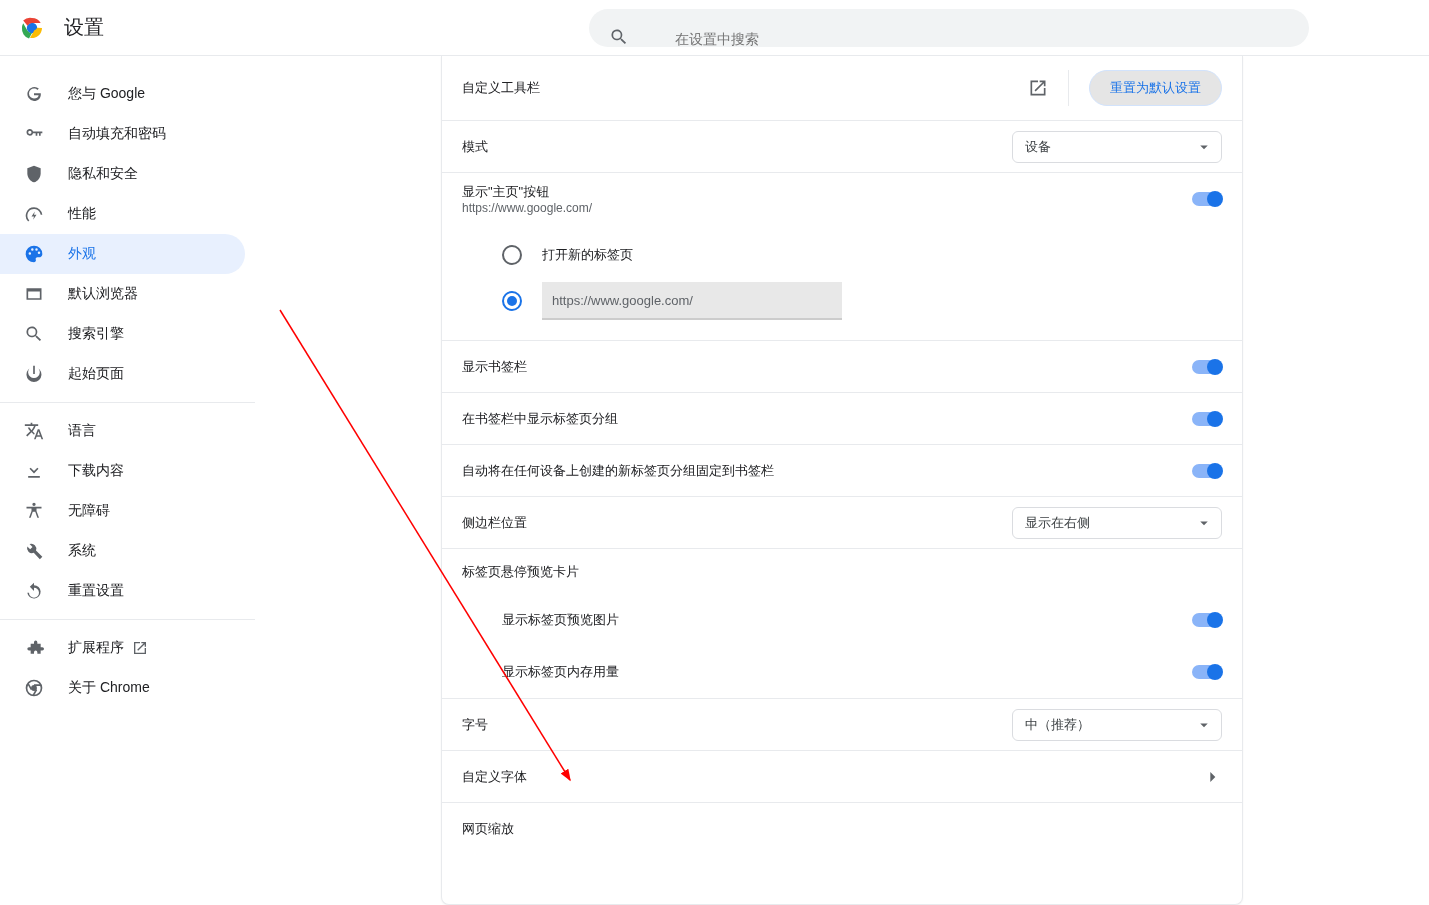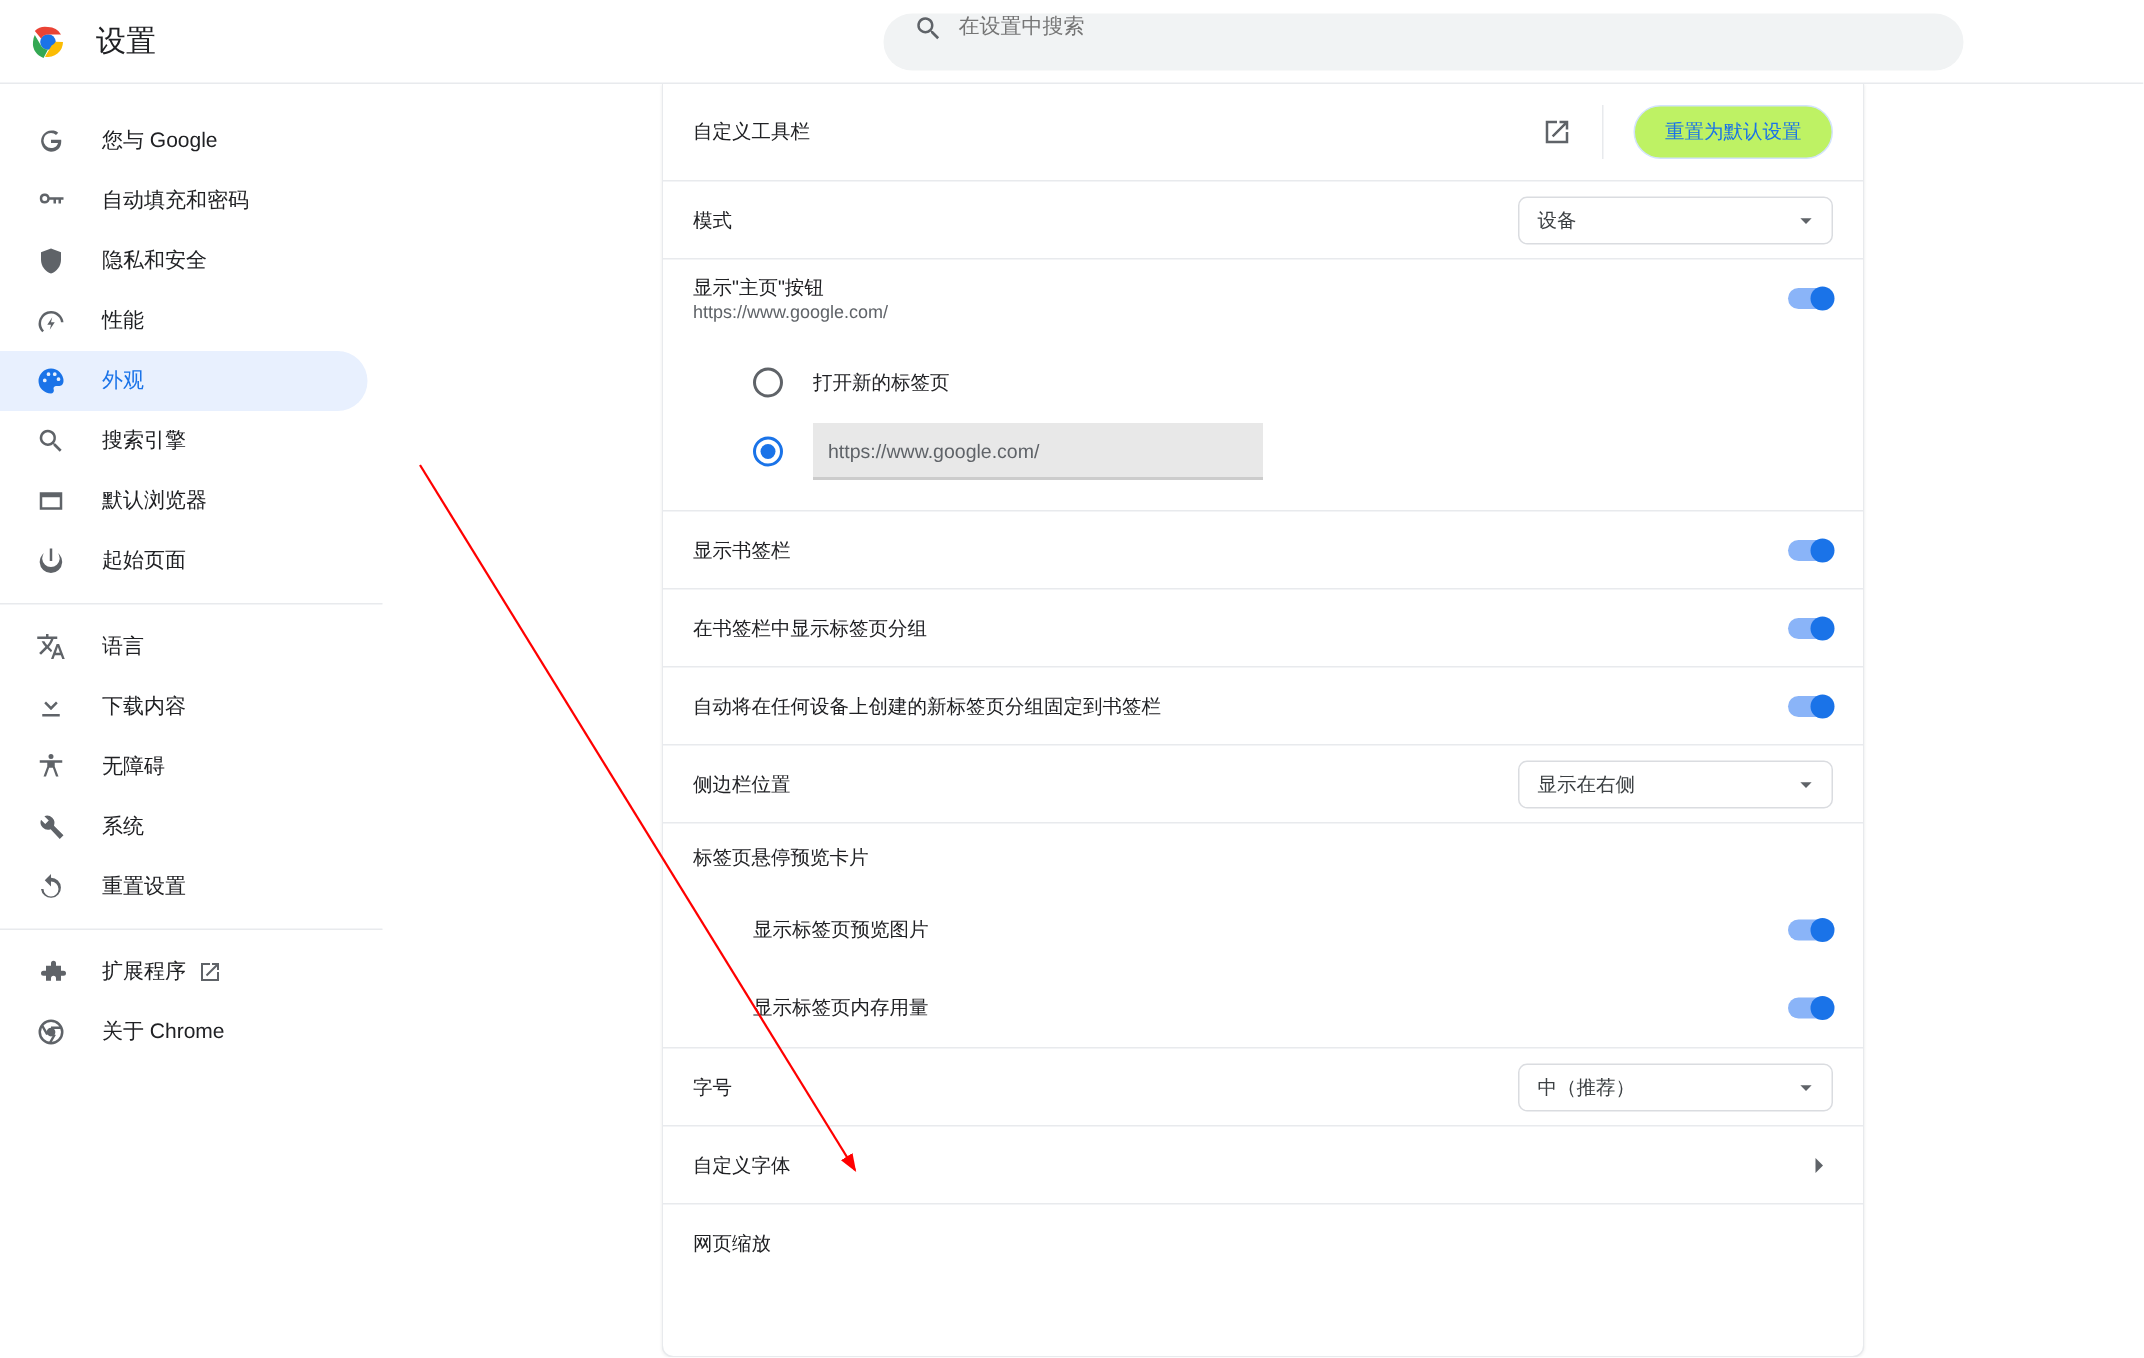--- a/index.html
+++ b/index.html
@@ -1,40 +1,40 @@
 <!DOCTYPE html>
 <html><head>
 <meta charset="utf-8">
 <style>
 * { box-sizing: border-box; margin: 0; padding: 0; }
 body { font-family: Arial, "Microsoft YaHei", sans-serif; font-size: 13px; color: #202124; background: #fff; }
 .topbar { height: 56px; display: flex; align-items: center; padding: 0 20px; border-bottom: 1px solid #e8eaed; }
 .chrome-logo { width: 24px; height: 24px; margin-right: 20px; }
 .app-title { font-size: 20px; }
-.search-wrap { margin-left: 485px; width: 720px; height: 38px; background: #f1f3f4; border-radius: 19px; display: flex; align-items: flex-start; padding: 0 20px; }
+.search-wrap { margin-left: 485px; width: 720px; height: 38px; background: #f1f3f4; border-radius: 19px; display: flex; align-items: flex-end; padding: 0 20px; gap: 36px; }
 .search-wrap svg { width: 20px; height: 20px; fill: #5f6368; margin-right: 10px; flex-shrink: 0; }
 .search-wrap input { border: none; background: transparent; outline: none; font-size: 14px; width: 100%; color: #5f6368; }
 .container { display: flex; height: calc(905px - 56px); }
 .sidebar { width: 255px; padding-top: 18px; display: flex; flex-direction: column; }
 .sidebar-item { display: flex; align-items: center; height: 40px; padding-left: 24px; border-radius: 0 20px 20px 0; cursor: pointer; color: #202124; margin-right: 10px; }
 .sidebar-item.active { background: #e8f0fe; color: #1a73e8; }
 .sidebar-item .icon { width: 20px; height: 20px; margin-right: 24px; display: flex; align-items: center; justify-content: center; fill: #5f6368; }
 .sidebar-item.active .icon { fill: #1a73e8; }
 .sidebar-item .label { font-size: 14px; }
 .sidebar-item .ext-icon { margin-left: 8px; width: 16px; height: 16px; fill: #5f6368; }
 .sidebar-sep { height: 1px; background: #e8eaed; margin: 8px 0; }
 .main { flex: 1; display: flex; justify-content: center; overflow: hidden; }
 .card { width: 802px; background: #fff; border-left: 1px solid #e8eaed; border-right: 1px solid #e8eaed; border-bottom: 1px solid #e8eaed; border-radius: 0 0 8px 8px; box-shadow: 0 1px 2px rgba(0,0,0,0.05); overflow-y: auto; font-size: 13px; color: #202124; }
 .row { padding: 0 20px; min-height: 52px; display: flex; align-items: center; justify-content: space-between; position: relative; }
 .row.sep { border-top: 1px solid #e8eaed; }
 .row-header { height: 64px; }
 .row-header .right { display: flex; align-items: center; }
 .link-icon { width: 20px; height: 20px; fill: #5f6368; cursor: pointer; }
 .divider-v { width: 1px; height: 36px; background: #e8eaed; margin: 0 20px; }
-.reset-btn { border: 1px solid #d2e3fc; color: #1a73e8; background: #bef264; border-radius: 18px; padding: 8px 20px; font-size: 13px; cursor: pointer; }
+.reset-btn { border: 1px solid #d2e3fc; color: #1a73e8; background: #e5e5e5; border-radius: 18px; padding: 8px 20px; font-size: 13px; cursor: pointer; }
 .select { border: 1px solid #dadce0; border-radius: 6px; height: 32px; min-width: 210px; display: flex; align-items: center; justify-content: space-between; padding: 0 8px 0 12px; font-size: 13px; color: #3c4043; cursor: pointer; background: #fff; }
 .select svg { width: 18px; height: 18px; fill: #5f6368; }
 .switch { width: 30px; height: 14px; background: #8ab4f8; border-radius: 7px; position: relative; cursor: pointer; }
 .switch::after { content: ""; position: absolute; width: 16px; height: 16px; border-radius: 50%; background: #1a73e8; top: -1px; right: -1px; }
 .subtext { color: #5f6368; font-size: 12px; }
 .stack { display: flex; flex-direction: column; justify-content: center; }
 .radio-group { padding: 8px 20px 16px 60px; }
 .radio-row { display: flex; align-items: center; height: 46px; }
 .radio { width: 20px; height: 20px; border: 2px solid #5f6368; border-radius: 50%; margin-right: 20px; cursor: pointer; display: flex; align-items: center; justify-content: center; flex-shrink: 0; }
 .radio.checked { border-color: #1a73e8; }
@@ -104,32 +104,32 @@
         <span class="icon">
           <svg viewBox="0 0 24 24">
             <path d="M12 22a10 10 0 1 1 10-10c0 3-2 4-4 4h-2c-1 0-2 1-2 2 0 .6.3 1 .3 1.5 0 1-.8 2.5-2.3 2.5zM7 13a1.5 1.5 0 1 0 0-3 1.5 1.5 0 0 0 0 3zm3-5a1.5 1.5 0 1 0 0-3 1.5 1.5 0 0 0 0 3zm5 0a1.5 1.5 0 1 0 0-3 1.5 1.5 0 0 0 0 3zm3 4a1.5 1.5 0 1 0 0-3 1.5 1.5 0 0 0 0 3z"></path>
           </svg>
         </span>
         <span class="label">外观</span>
       </div>
     <div class="sidebar-item">
         <span class="icon">
           <svg viewBox="0 0 24 24">
+            <path d="M3 5h18v14H3V5zm2 4v8h14V9H5z"></path>
+          </svg>
+        </span>
+        <span class="label">默认浏览器</span>
+      </div>
+    <div class="sidebar-item">
+        <span class="icon">
+          <svg viewBox="0 0 24 24">
             <path d="M15.5 14h-.8l-.3-.3a6.5 6.5 0 1 0-.7.7l.3.3v.8l5 5 1.5-1.5-5-5zm-6 0a4.5 4.5 0 1 1 0-9 4.5 4.5 0 0 1 0 9z"></path>
           </svg>
         </span>
         <span class="label">搜索引擎</span>
-      </div>
-    <div class="sidebar-item">
-        <span class="icon">
-          <svg viewBox="0 0 24 24">
-            <path d="M3 5h18v14H3V5zm2 4v8h14V9H5z"></path>
-          </svg>
-        </span>
-        <span class="label">默认浏览器</span>
       </div>
     <div class="sidebar-item">
         <span class="icon">
           <svg viewBox="0 0 24 24">
             <path d="M11 2h2v10h-2V2zm6.5 3.5l1.4 1.4A9 9 0 1 1 5 6.9l1.4-1.4A7 7 0 1 0 17.5 5.5z"></path>
           </svg>
         </span>
         <span class="label">起始页面</span>
       </div>
     <div class="sidebar-sep"></div>

